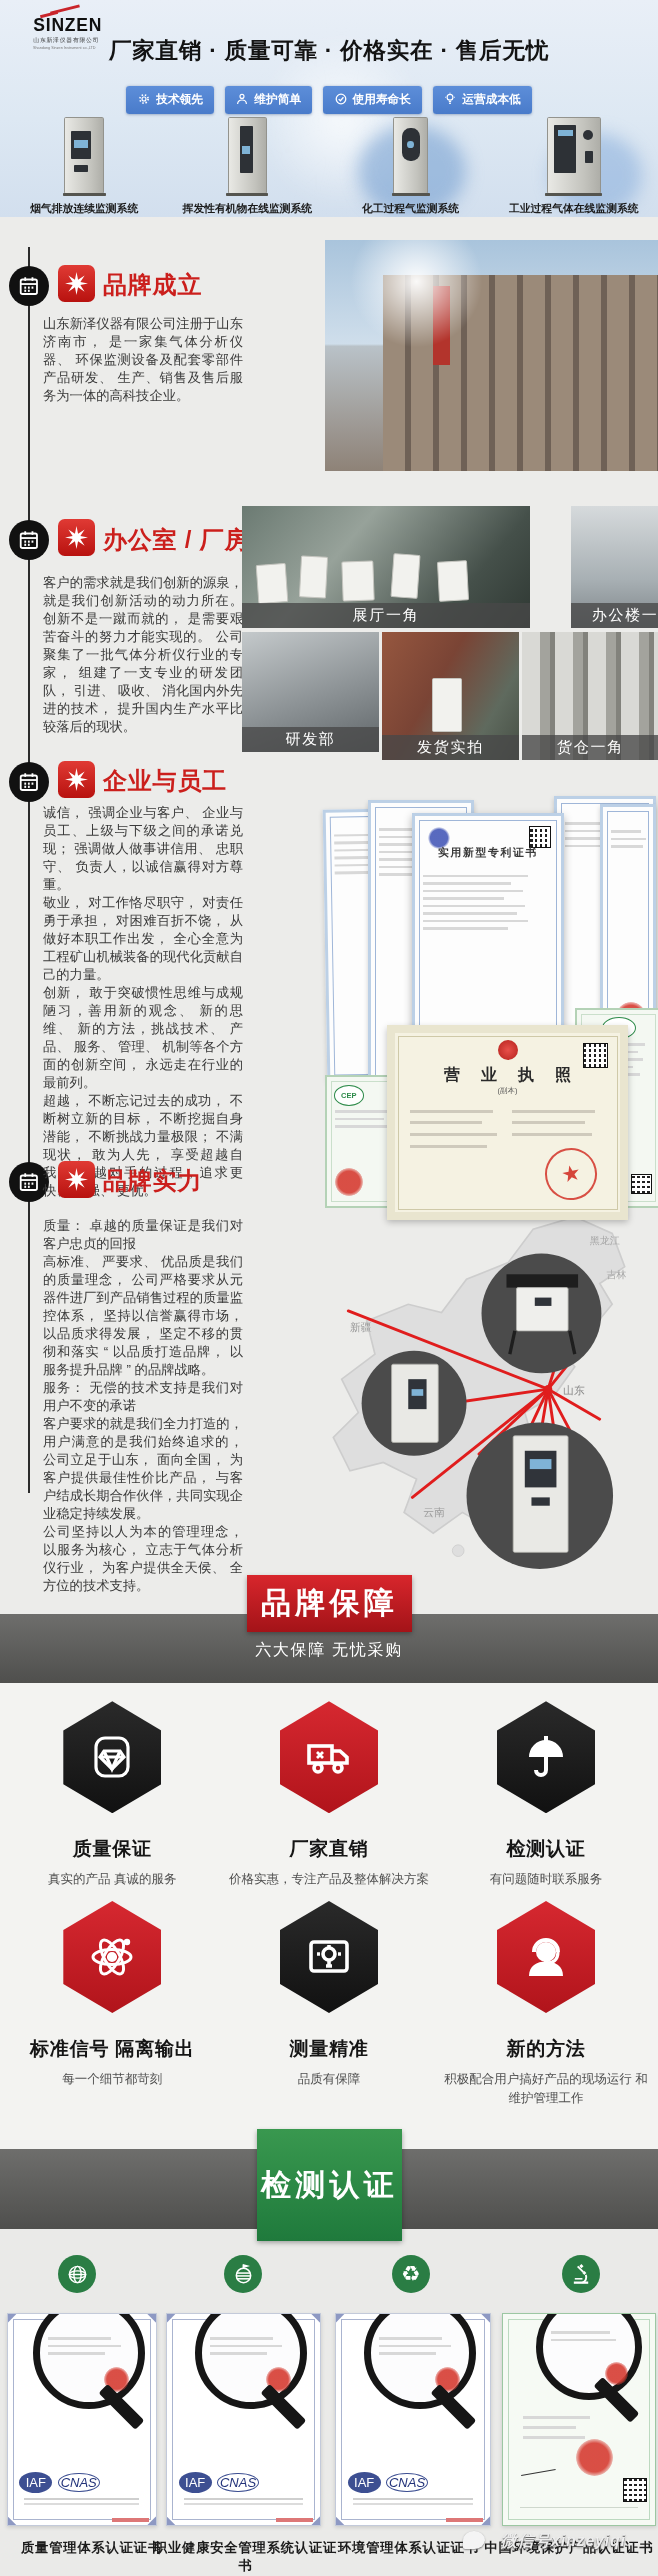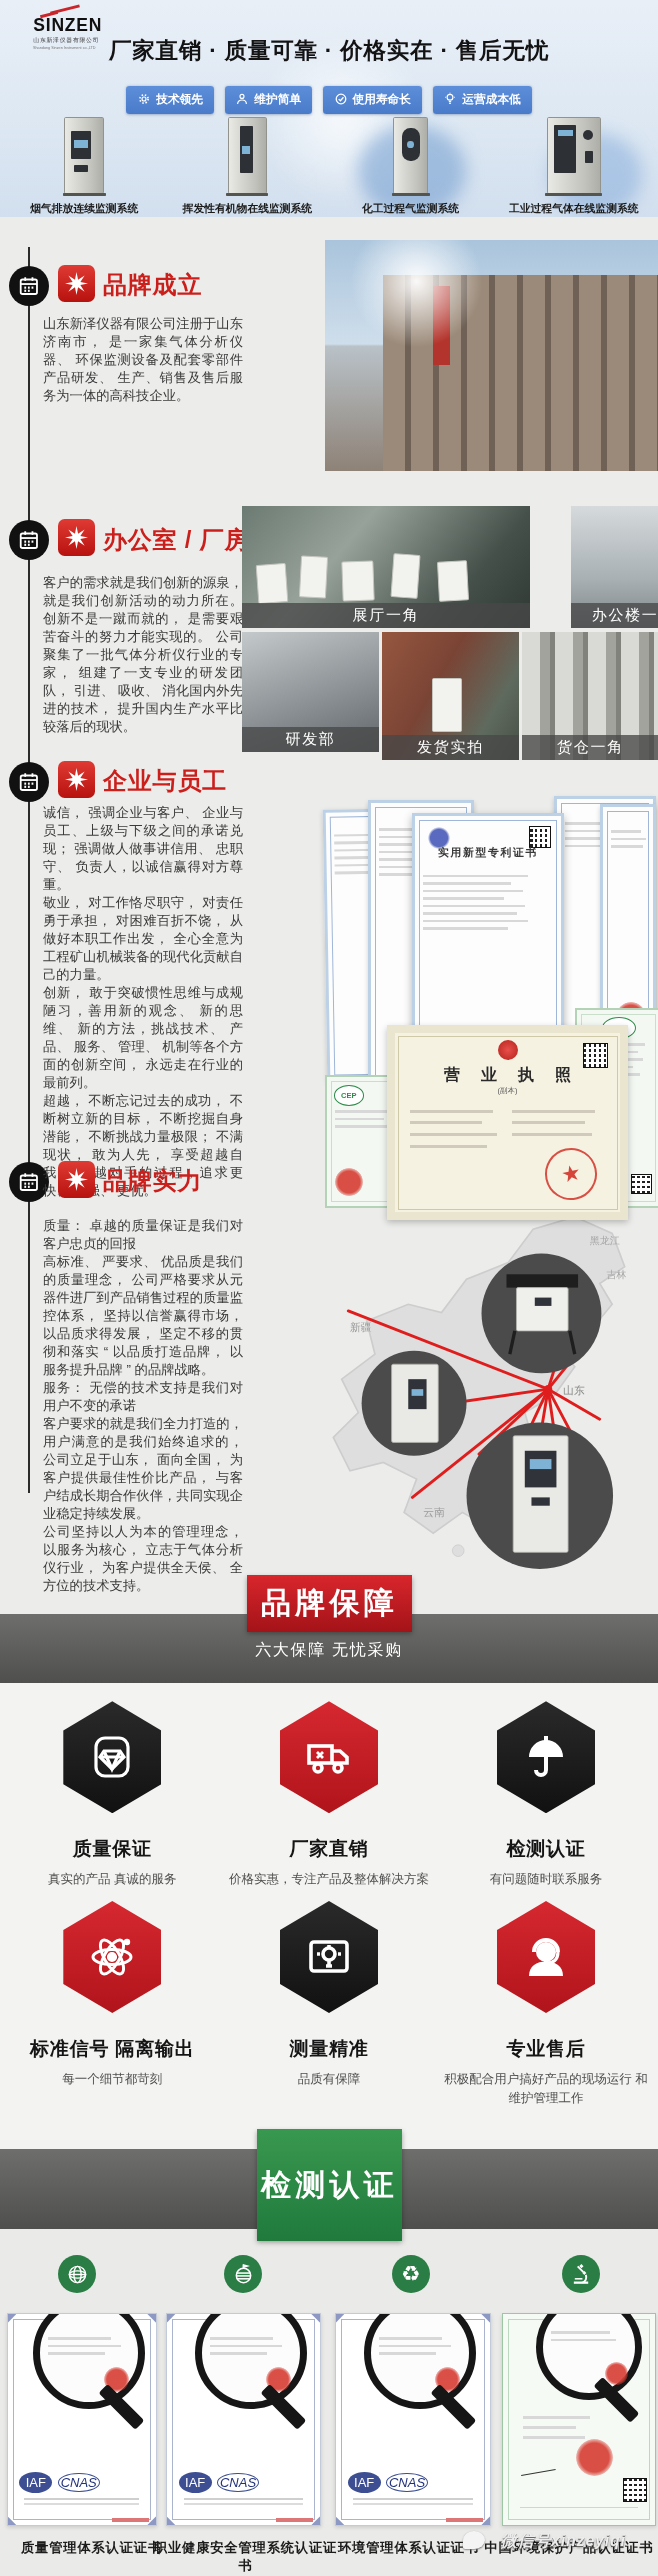--- a/index.html
+++ b/index.html
@@ -556,21 +556,21 @@
     <div class="feat" style="left:442px;top:218px;">
       <div class="hex hex-red">
         <svg viewBox="0 0 24 24">
             <circle cx="12" cy="9.5" r="5" fill="#fff"></circle>
             <path d="M3.5,21.5 c0-5 3.8-7.2 8.5-7.2 s8.5,2.2 8.5,7.2 z" fill="#fff"></path>
             <path d="M6,9.5 a6,6 0 0 1 12,0" fill="none" stroke="#fff" stroke-width="2"></path>
             <path d="M18,9.5 c0,4-2.5,5.5-5.5,5.5" fill="none" stroke="#fff" stroke-width="1.6"></path>
             <circle cx="12.2" cy="15" r="1.4" fill="#fff"></circle>
           </svg>
       </div>
-      <div class="ft-title">专业售后</div>
+      <div class="ft-title">新的方法</div>
       <div class="ft-desc">积极配合用户搞好产品的现场运行 和维护管理工作</div>
     </div>
   </div>
 
   <div class="band" style="top:2149px;height:80px;"></div>
   <div class="banner banner-green" style="left:257px;top:2129px;width:145px;height:112px;font-size:30px;z-index:3;">检测认证</div>
 
   <div class="certarea">
     <div class="gcircle" style="left:58px;top:26px;">
       <svg viewBox="0 0 24 24" fill="none" stroke="#fff" stroke-width="1.5">

